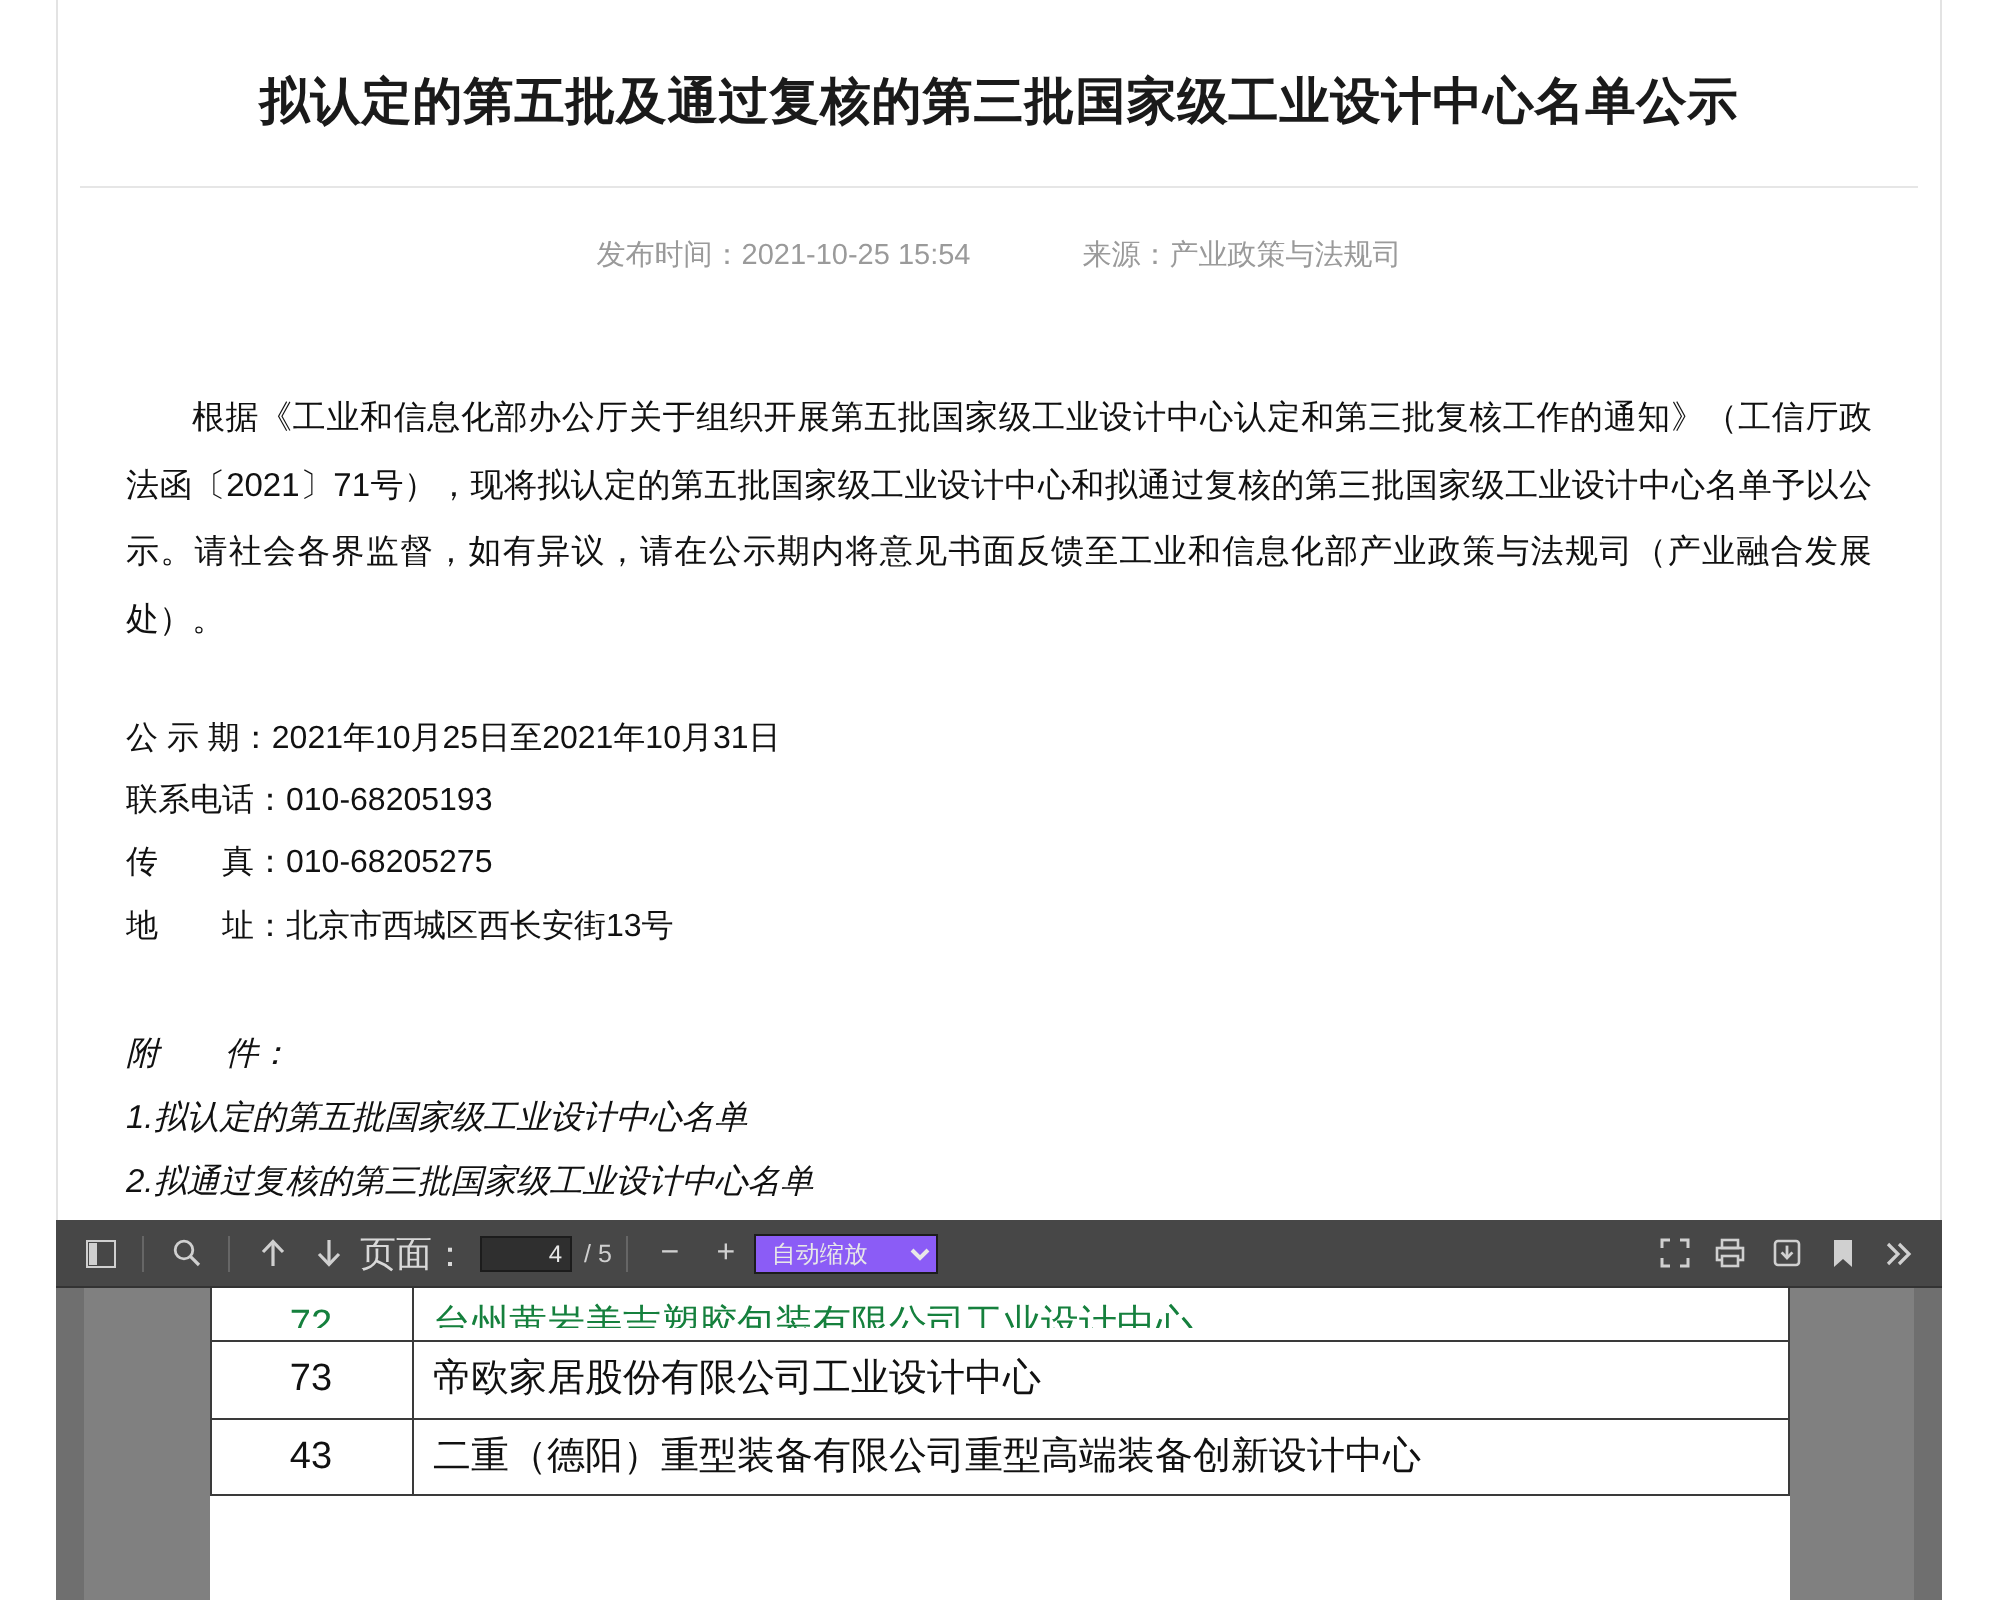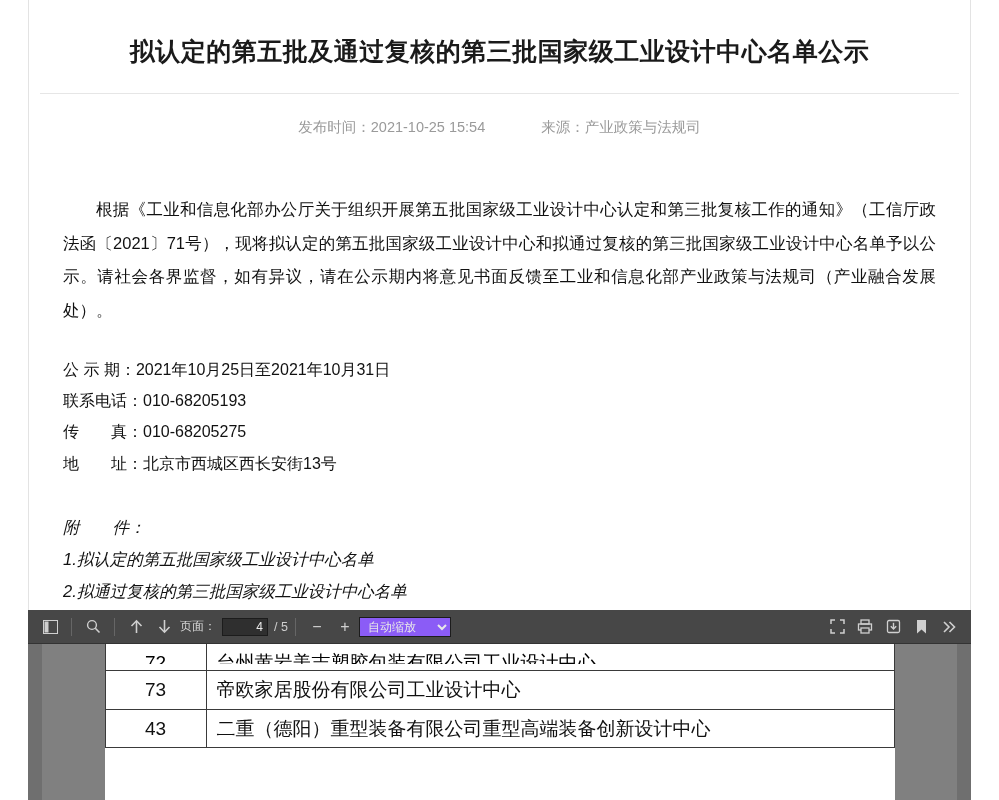--- a/index.html
+++ b/index.html
@@ -126,21 +126,21 @@
     flex: 0 0 auto;
   }
   .tb-sep {
     width: 1px;
     height: 18px;
     background: #666;
     margin: 0 7px;
     flex: 0 0 auto;
   }
   .page-label {
-    font-size: 12px;
+    font-size: 18px;
     color: #d8d8d8;
     margin: 0 6px 0 2px;
     white-space: nowrap;
   }
   .page-input {
     width: 46px;
     height: 18px;
     background: #2f2f2f;
     border: 1px solid #1c1c1c;
     color: #e8e8e8;
@@ -194,21 +194,21 @@
     padding: 6px 10px;
     line-height: 1.35;
     vertical-align: middle;
   }
   .pdf-table td.num {
     width: 80px;
     text-align: center;
   }
   .row-clip td {
     border-top: none;
-    color: #000000;
+    color: #15803d;
   }
   .clip-wrap {
     height: 14px;
     overflow: hidden;
   }
   .pdf-side-shadow-l, .pdf-side-shadow-r {
     position: absolute;
     top: 0;
     width: 14px;
     height: 156px;

